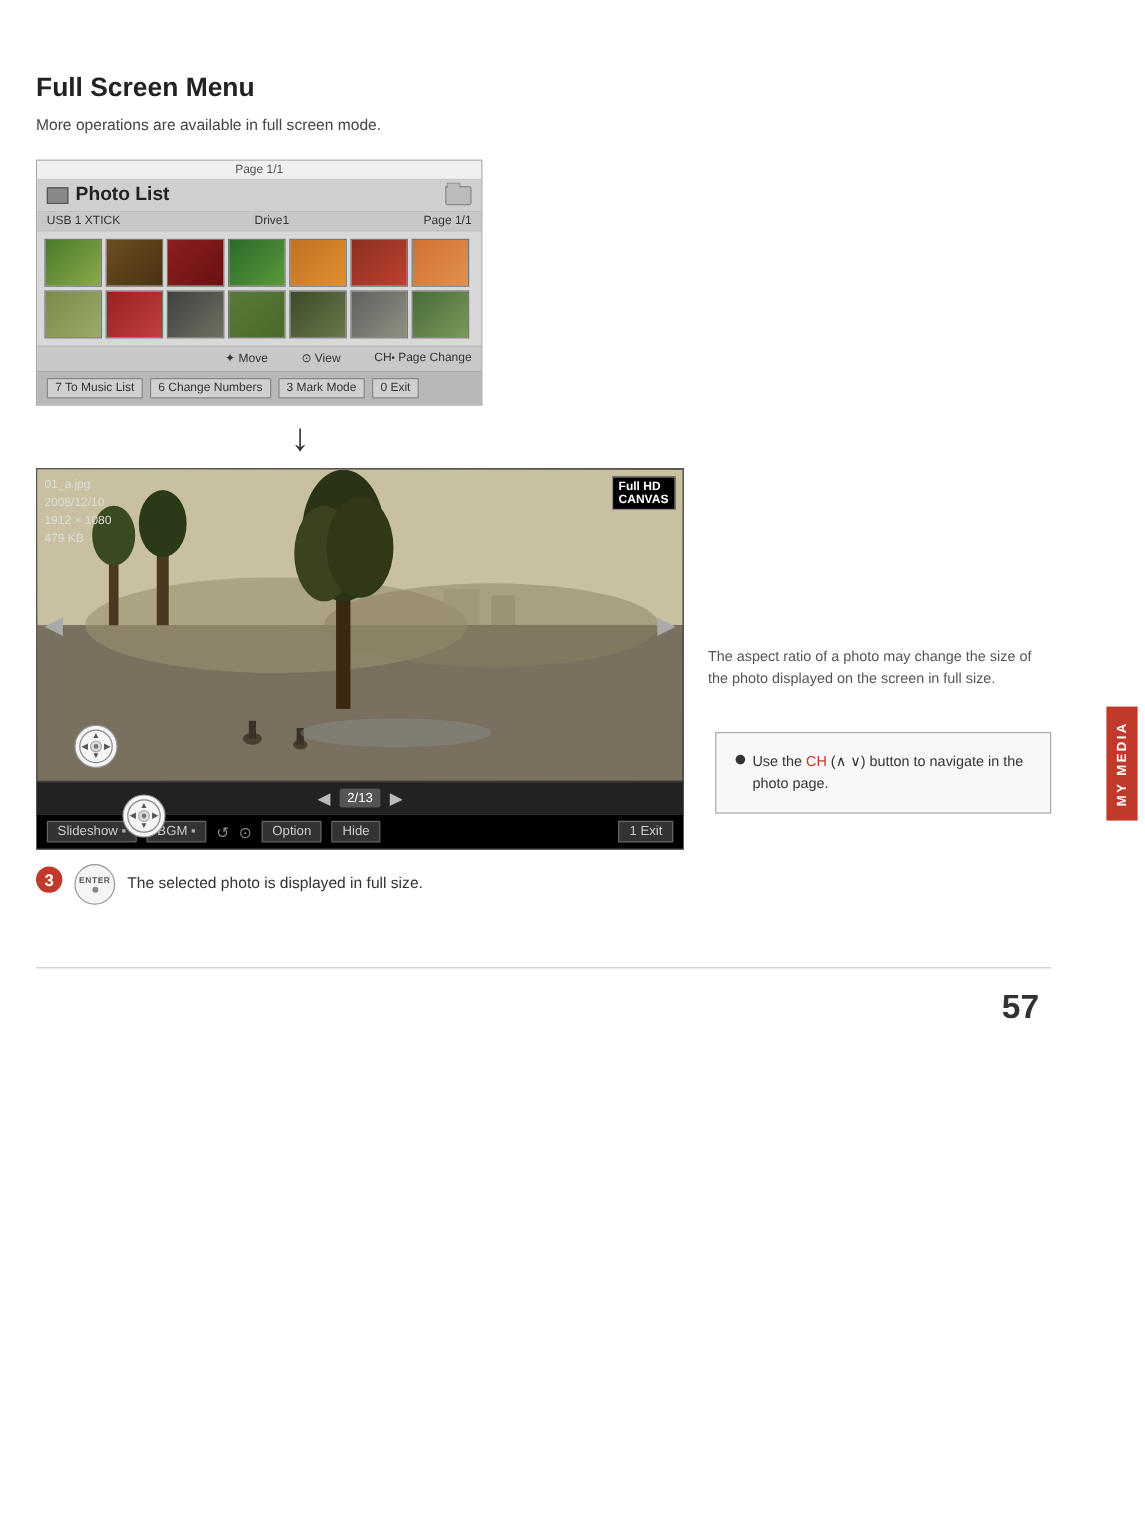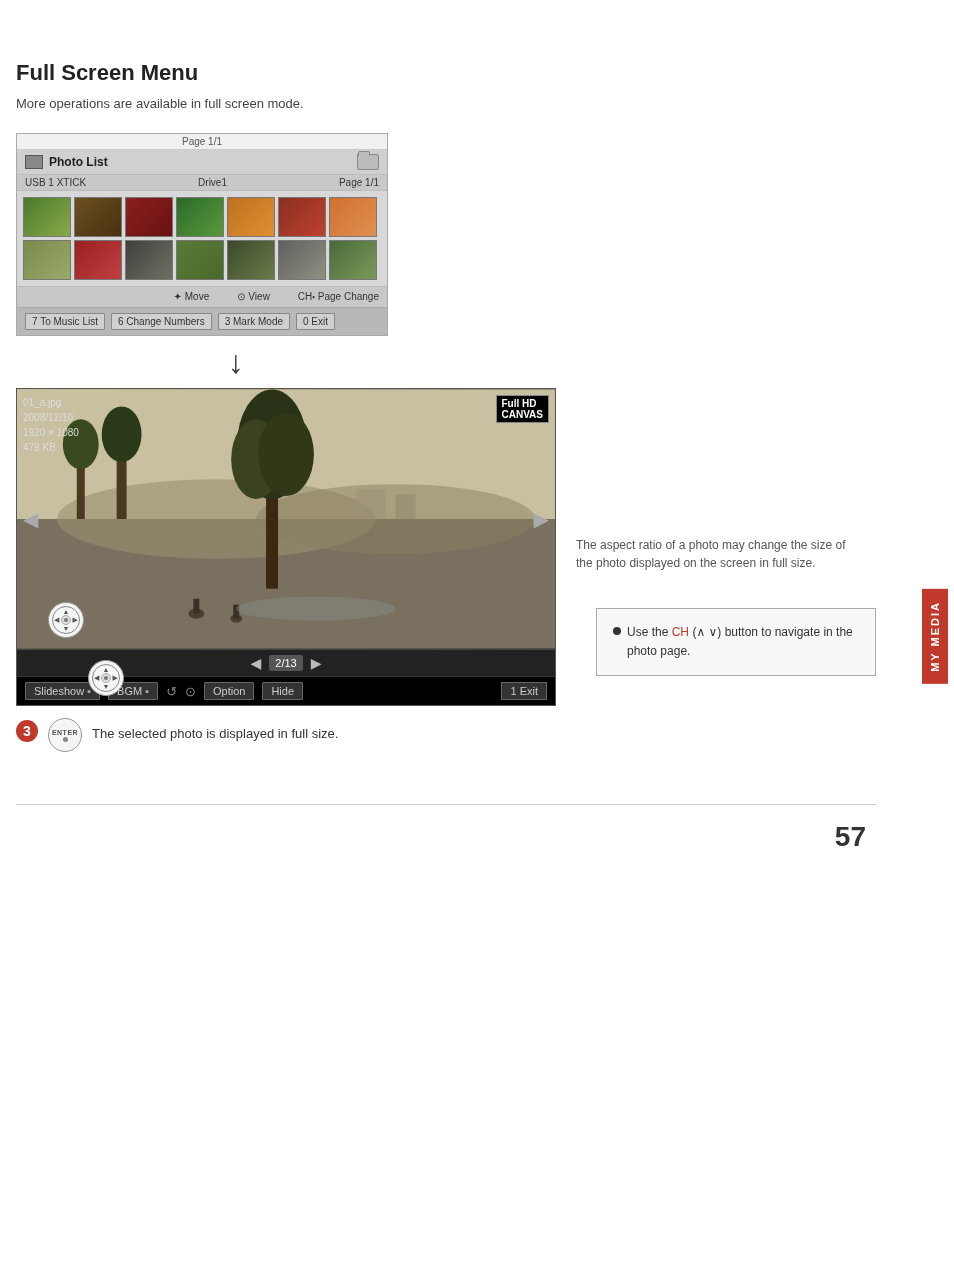--- a/index.html
+++ b/index.html
@@ -33,21 +33,21 @@
       padding: 12px 6px;
       font-size: 12px;
       font-weight: bold;
       letter-spacing: 2px;
       white-space: nowrap;
     }
 
     
     .main-content {
       margin-right: 38px;
-      padding: 60px 40px 40px 16px;
+      padding: 60px 40px 40px 30px;
     }
 
     
     .page-title {
       font-size: 22px;
       font-weight: bold;
       color: #222;
       margin-bottom: 10px;
     }
     .page-subtitle {
@@ -86,21 +86,21 @@
       gap: 6px;
     }
     .photo-list-icon {
       width: 18px;
       height: 14px;
       background: #888;
       display: inline-block;
       border: 1px solid #555;
     }
     .photo-list-label {
-      font-size: 12px;
+      font-size: 16px;
       font-weight: bold;
       color: #222;
     }
     .folder-icon {
       width: 22px;
       height: 16px;
       background: #bbb;
       border: 1px solid #888;
       border-radius: 0 2px 2px 2px;
       position: relative;
@@ -565,21 +565,21 @@
 
         <ellipse cx="300" cy="220" rx="80" ry="12" fill="#8a9090" opacity="0.4"></ellipse>
 
         <rect x="340" y="100" width="30" height="30" fill="#9a9078" opacity="0.5"></rect>
         <rect x="380" y="105" width="20" height="25" fill="#8a8068" opacity="0.4"></rect>
       </svg>
 
       <div class="photo-info">
         <div>01_a.jpg</div>
         <div>2008/12/10</div>
-        <div>1920 × 1080</div>
+        <div>1912 × 1080</div>
         <div>479 KB</div>
       </div>
       <div class="fullhd-badge">Full HD<br>CANVAS</div>
       <span class="nav-arrow-left">◀</span>
       <span class="nav-arrow-right">▶</span>
     </div>
     <div class="fullscreen-controls">
       <span class="fs-nav-btn">◀</span>
       <span class="page-indicator">2/13</span>
       <span class="fs-nav-btn">▶</span>

